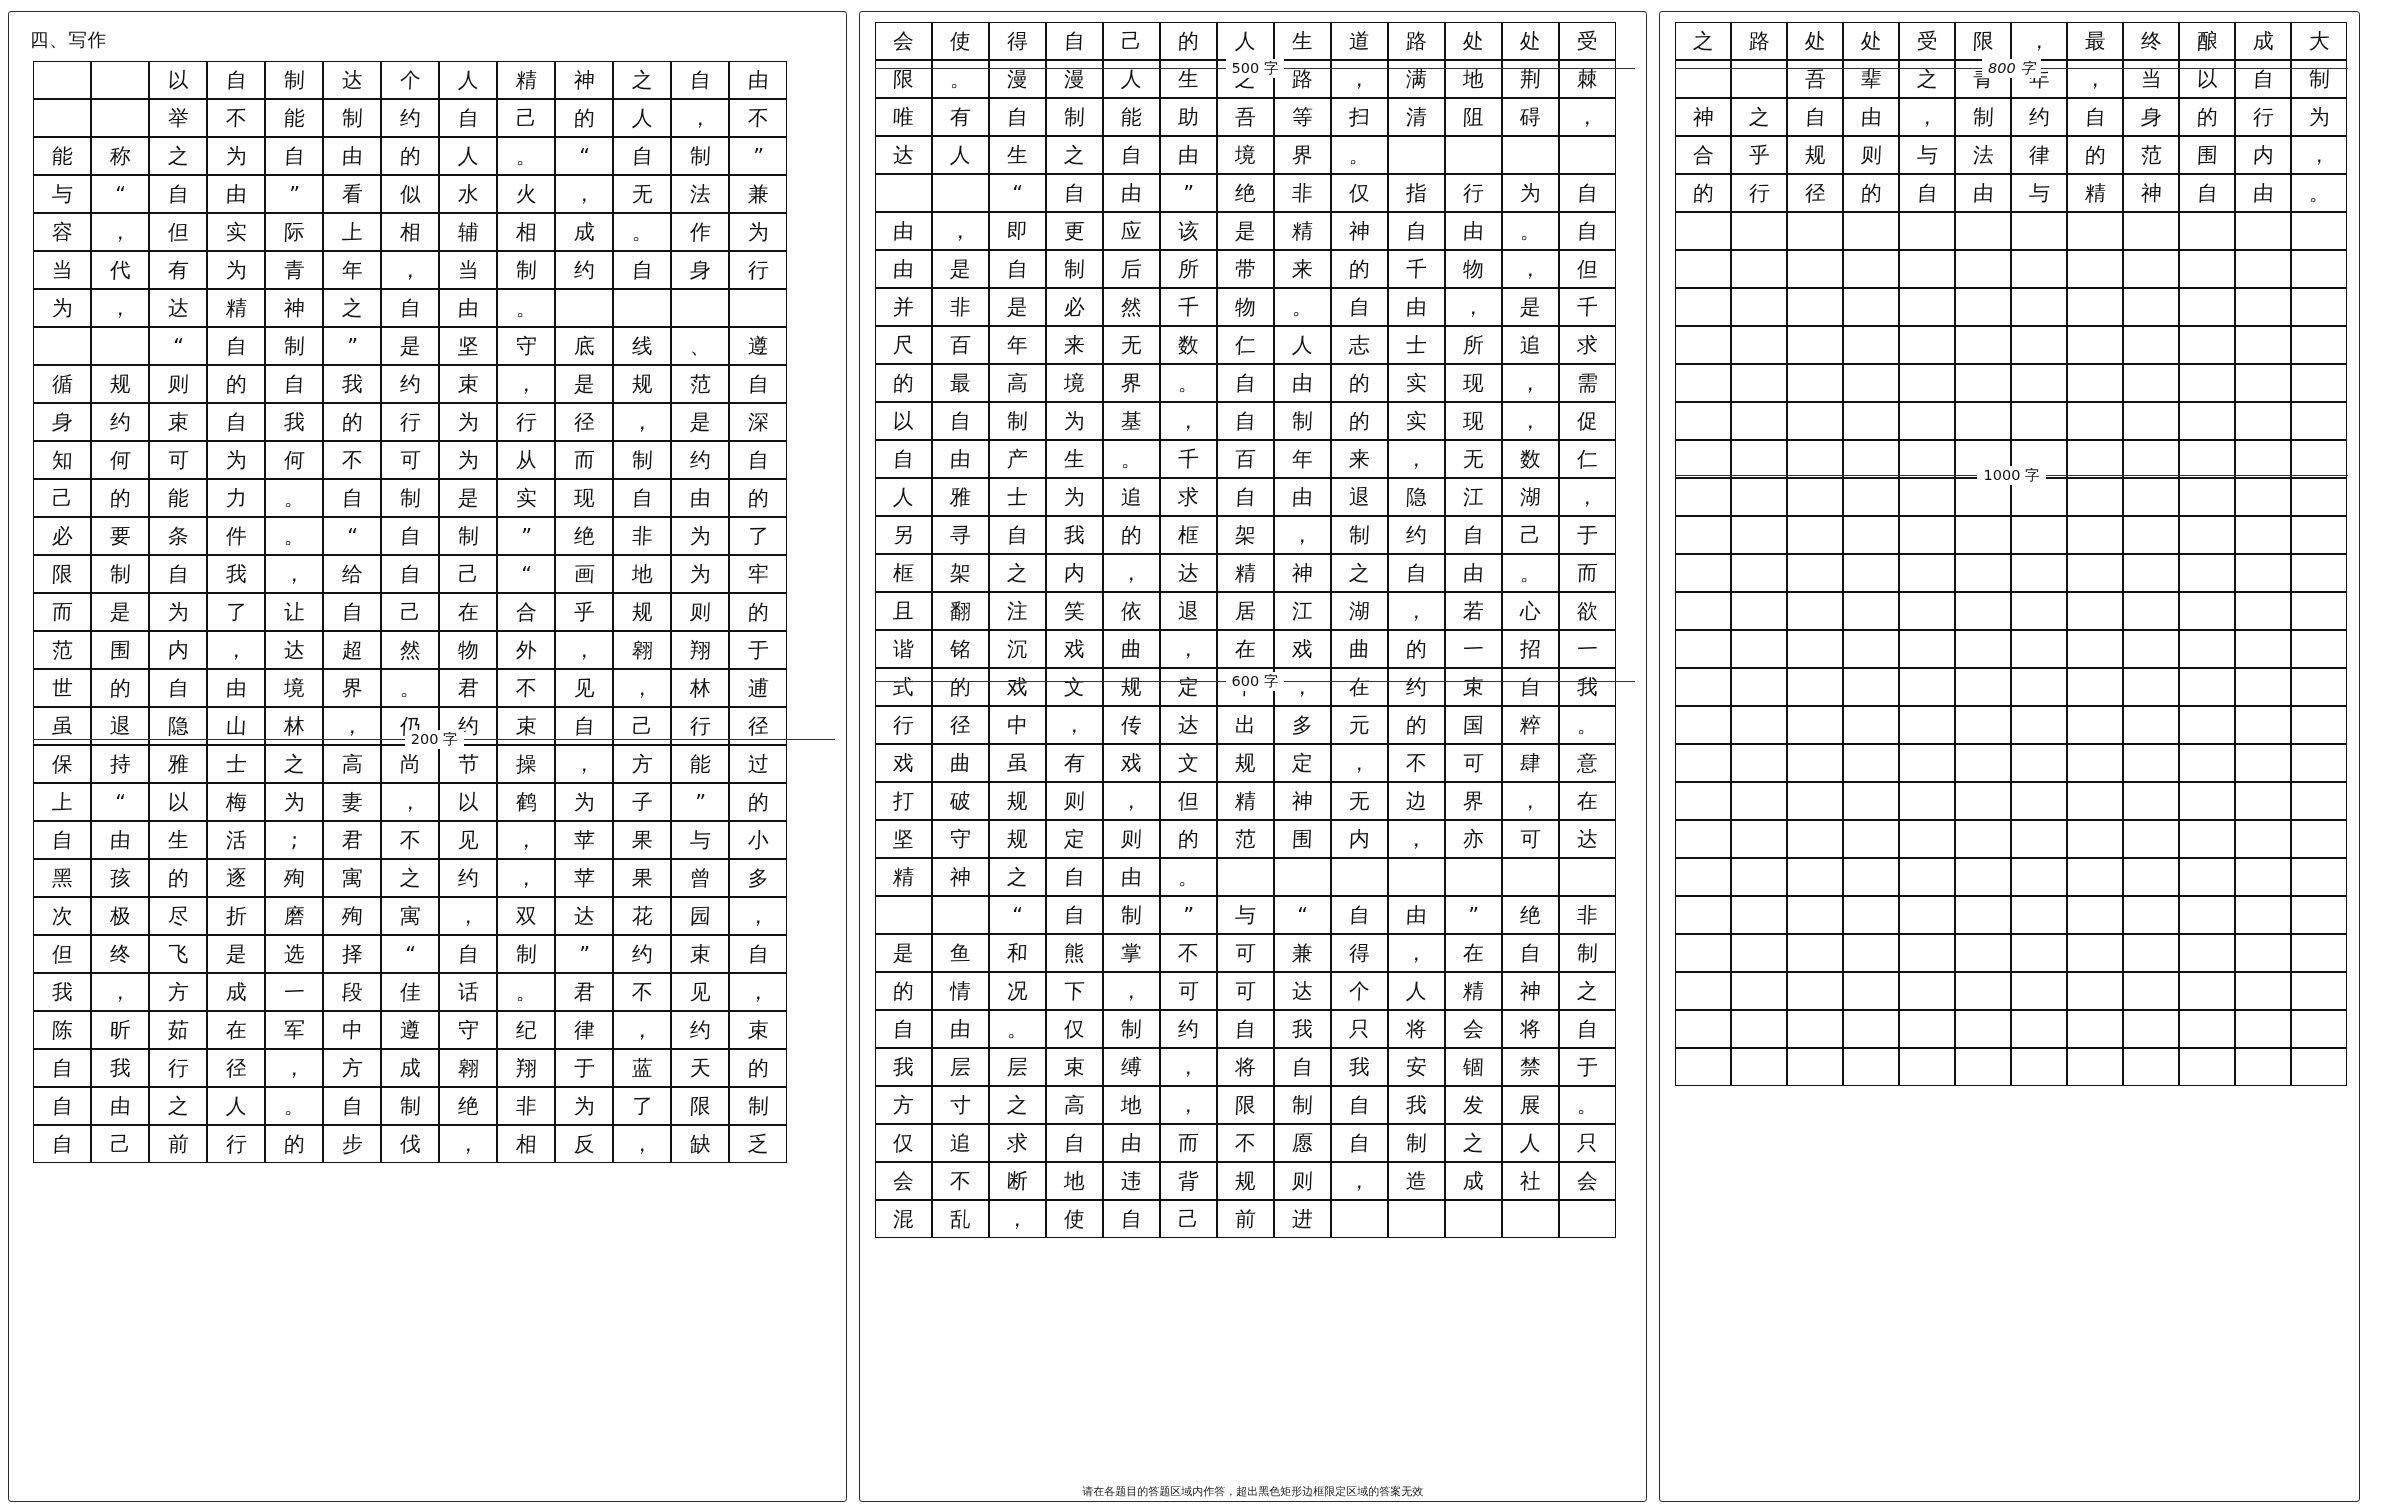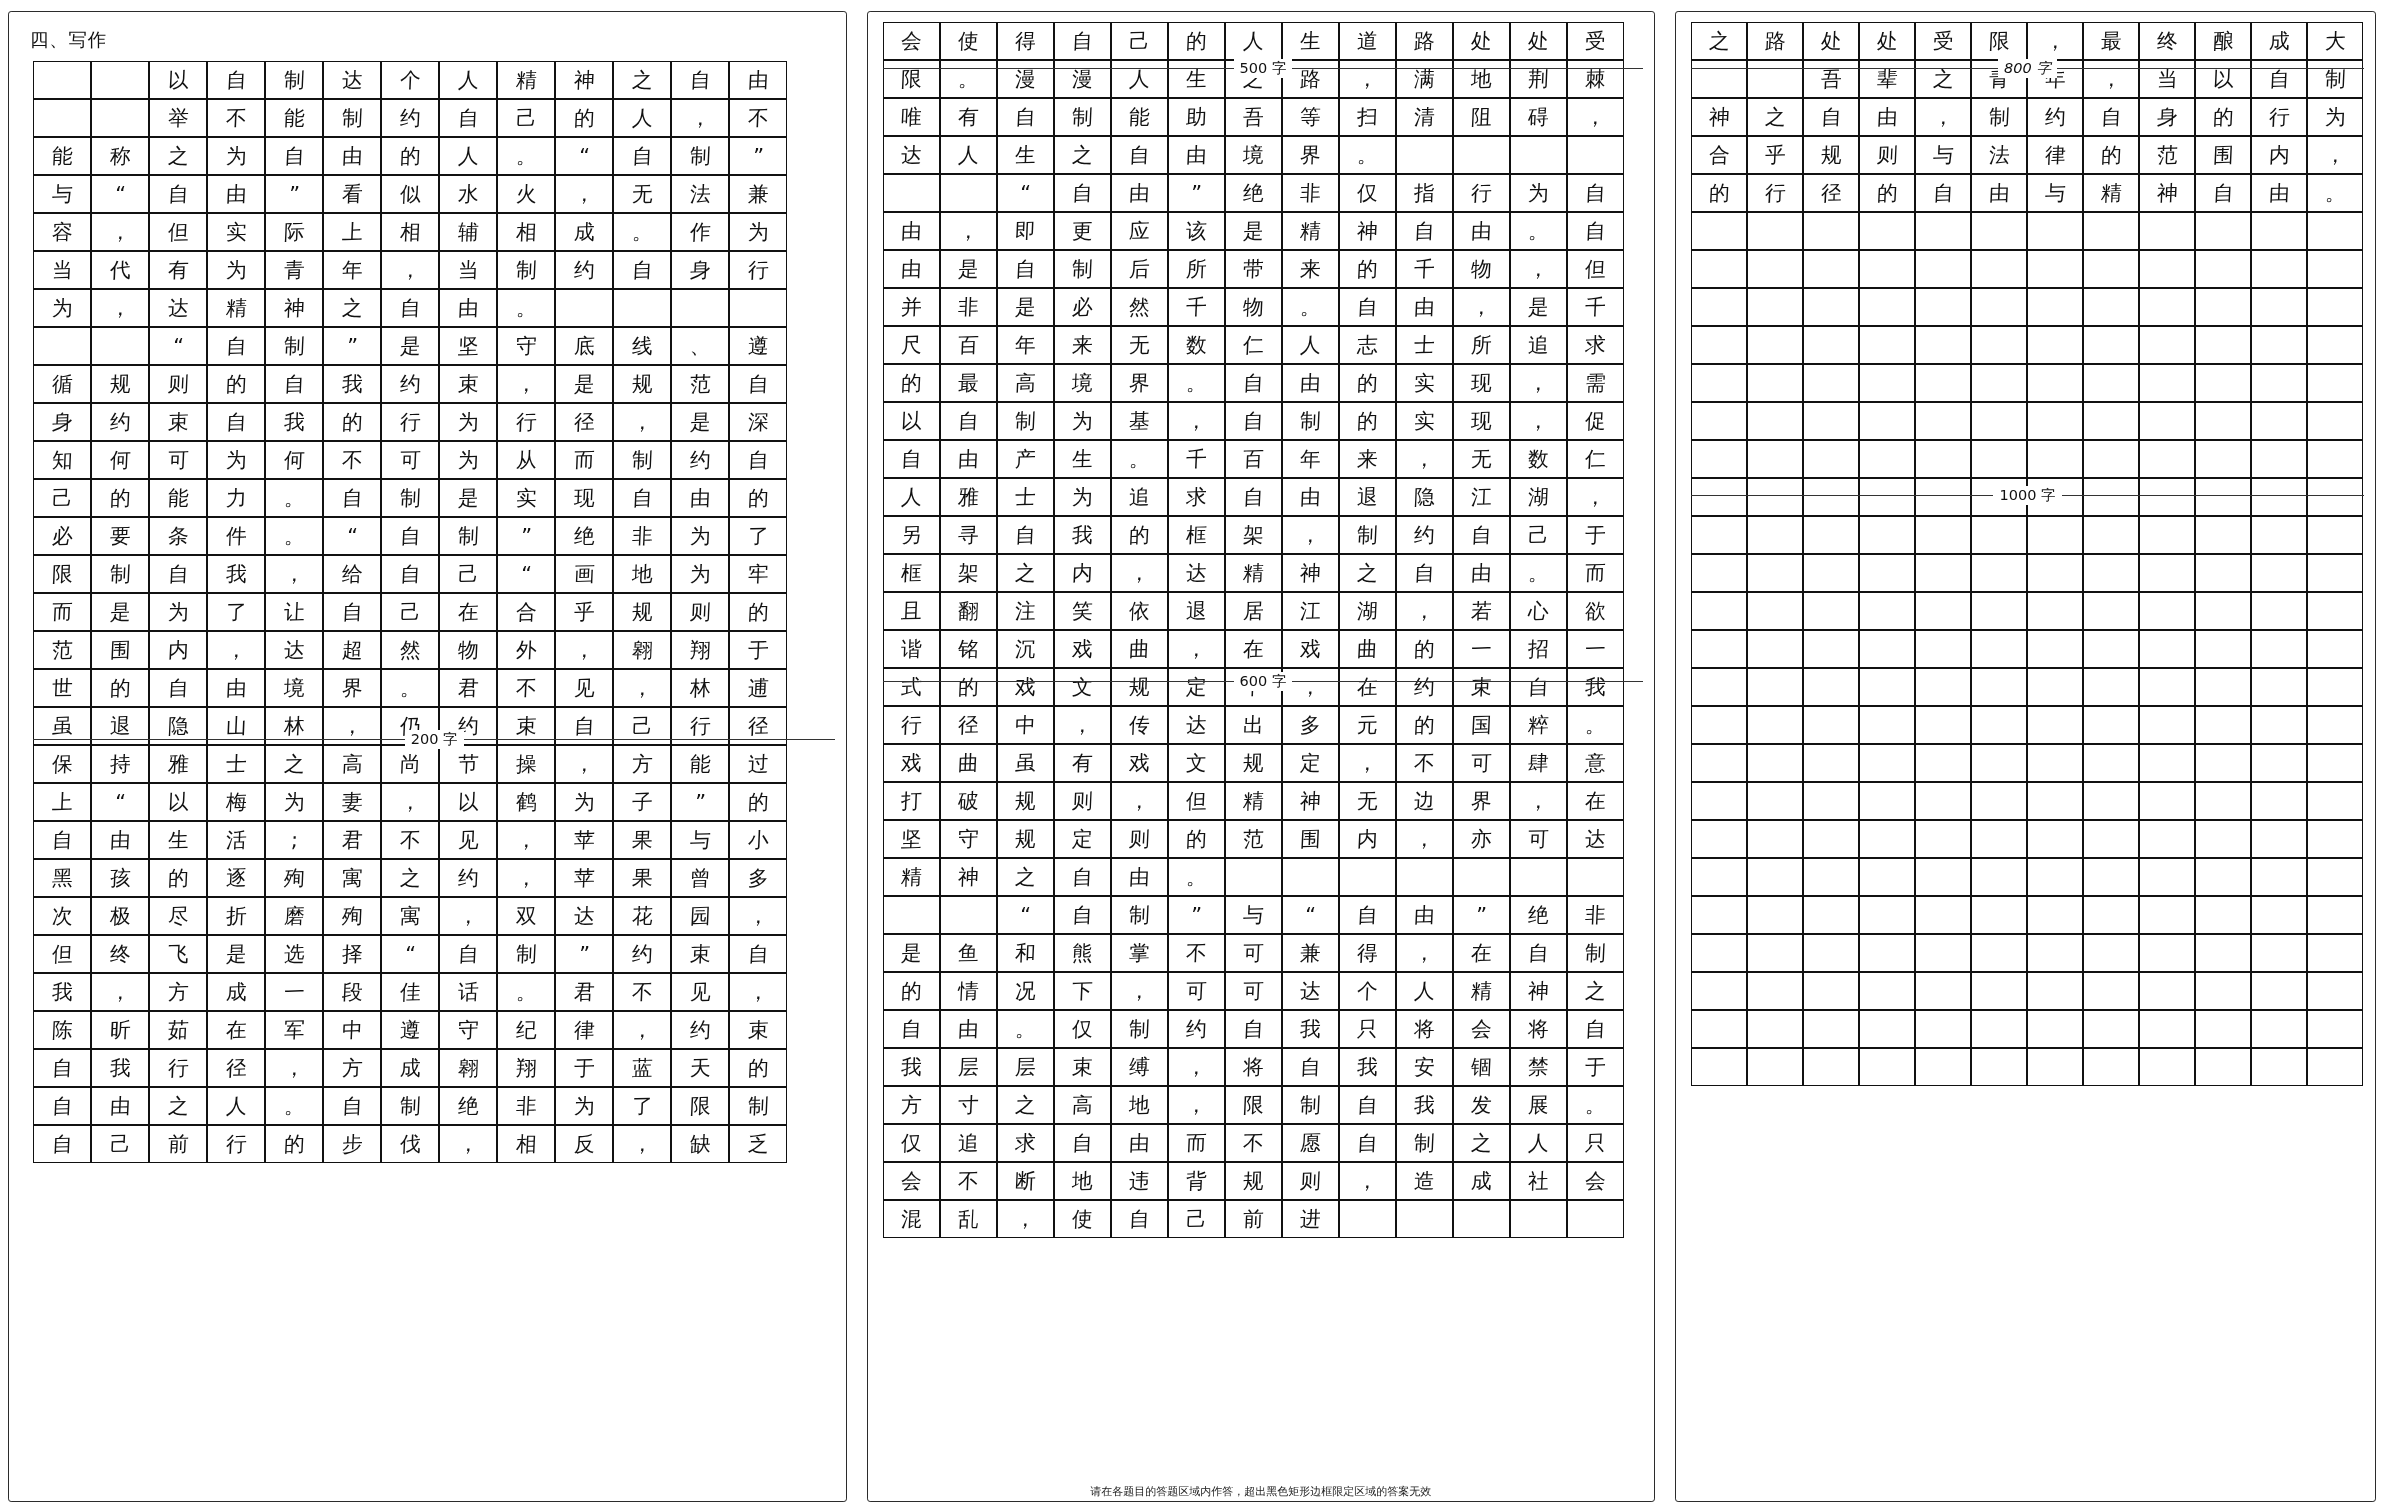--- a/index.html
+++ b/index.html
@@ -11,21 +11,21 @@
     width: 2401px;
     height: 1507px;
     font-family: "DejaVu Sans", sans-serif;
     position: relative;
     overflow: hidden;
   }
   .sheet-row {
     display: flex;
     flex-direction: row;
     align-items: flex-start;
-    gap: 20px;
+    gap: 12px;
     padding: 10.7px 7.7px 0 7.7px;
     box-sizing: border-box;
     height: 1110px;
   }
   .sheet {
     position: relative;
     background: #ffffff;
     border: 1.5px solid #2b2b2b;
     border-radius: 3.1px;
     box-sizing: border-box;
@@ -2925,21 +2925,21 @@
           <div class="cell empty"></div>
           <div class="cell empty"></div>
           <div class="cell empty"></div>
           <div class="cell empty"></div>
           <div class="cell empty"></div>
           <div class="count-marker" style="top: 37px; font-style: italic;">
             <div class="line"></div>
             <div class="label">800 字</div>
             <div class="line"></div>
           </div>
-          <div class="count-marker" style="top: 464px;">
+          <div class="count-marker" style="top: 444px;">
             <div class="line"></div>
             <div class="label">1000 字</div>
             <div class="line"></div>
           </div>
         </div>
     </div>
   </div>
 
 </div>
 

